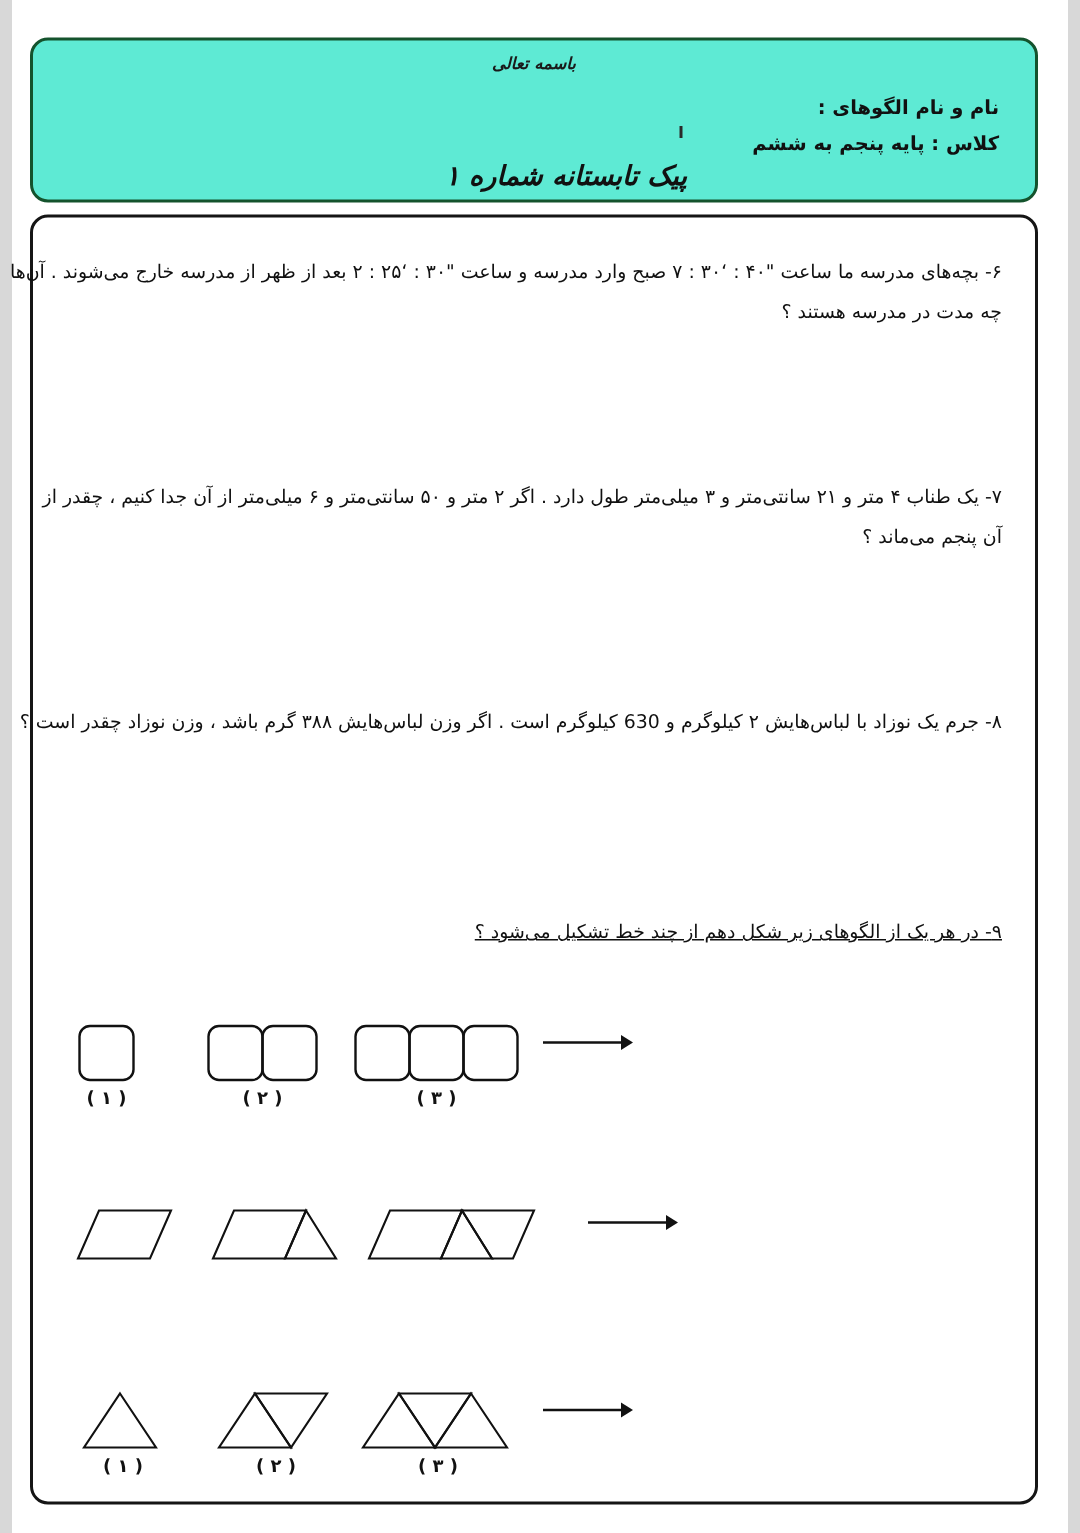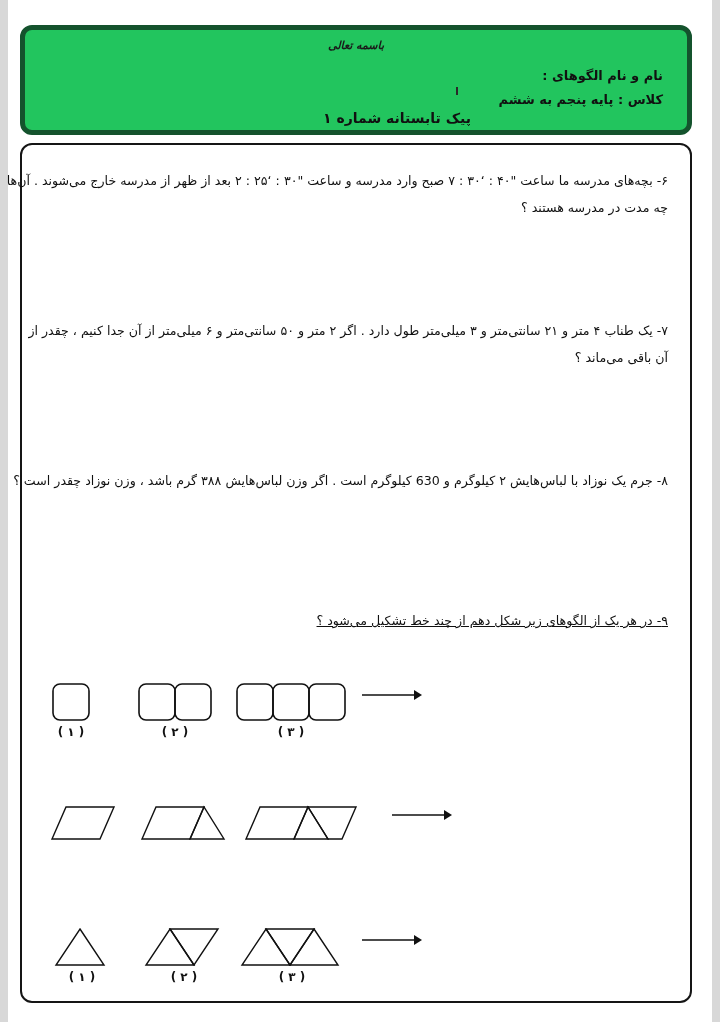--- a/index.html
+++ b/index.html
@@ -30,24 +30,24 @@
     bottom: 0;
   }
 
   
   .header-box {
     position: absolute;
     left: 12px;
     top: 25px;
     width: 672px;
     height: 110px;
-    border: 5px solid #14532d;
+    border: 2px solid #14532d;
     border-radius: 12px;
     box-sizing: border-box;
-    background: #22c55e;
+    background: #5eead4;
   }
   .basmala {
     position: absolute;
     top: 9px;
     left: 0;
     right: 0;
     text-align: center;
     font-size: 11px;
     font-weight: bold;
     font-style: italic;
@@ -66,24 +66,25 @@
     position: absolute;
     top: 62px;
     right: 24px;
     font-size: 13px;
     font-weight: bold;
     color: #111;
   }
   .doc-title {
     position: absolute;
     top: 80px;
-    right: 216px;
-    font-size: 14px;
-    font-weight: bold;
-    color: #111;
+    right: 232px;
+    font-size: 18px;
+    font-weight: bold;
+    color: #111;
+    font-style: italic;
   }
   .stray-mark {
     position: absolute;
     top: 57px;
     left: 431px;
     width: 2px;
     height: 8px;
     background: #2a2a2a;
   }
 
@@ -173,21 +174,21 @@
 
     <div class="body-box">
 
       <div class="question q6">
         <span class="q-line">۶- بچه‌های مدرسه ما ساعت "۴۰ : ‘۳۰ : ۷ صبح وارد مدرسه و ساعت "۳۰ : ‘۲۵ : ۲ بعد از ظهر از مدرسه خارج می‌شوند . آن‌ها</span>
         <span class="q-line second">چه مدت در مدرسه هستند ؟</span>
       </div>
 
       <div class="question q7">
         <span class="q-line">۷- یک طناب ۴ متر و ۲۱ سانتی‌متر و ۳ میلی‌متر طول دارد . اگر ۲ متر و ۵۰ سانتی‌متر و ۶ میلی‌متر از آن جدا کنیم ، چقدر از</span>
-        <span class="q-line second">آن باقی می‌ماند ؟</span>
+        <span class="q-line second">آن پنجم می‌ماند ؟</span>
       </div>
 
       <div class="question q8">
         <span class="q-line">۸- جرم یک نوزاد با لباس‌هایش ۲ کیلوگرم و 630 کیلوگرم است . اگر وزن لباس‌هایش ۳۸۸ گرم باشد ، وزن نوزاد چقدر است ؟</span>
       </div>
 
       <div class="question q9">
         <span class="q-line">۹- در هر یک از الگوهای زیر شکل دهم از چند خط تشکیل می‌شود ؟</span>
       </div>
 

